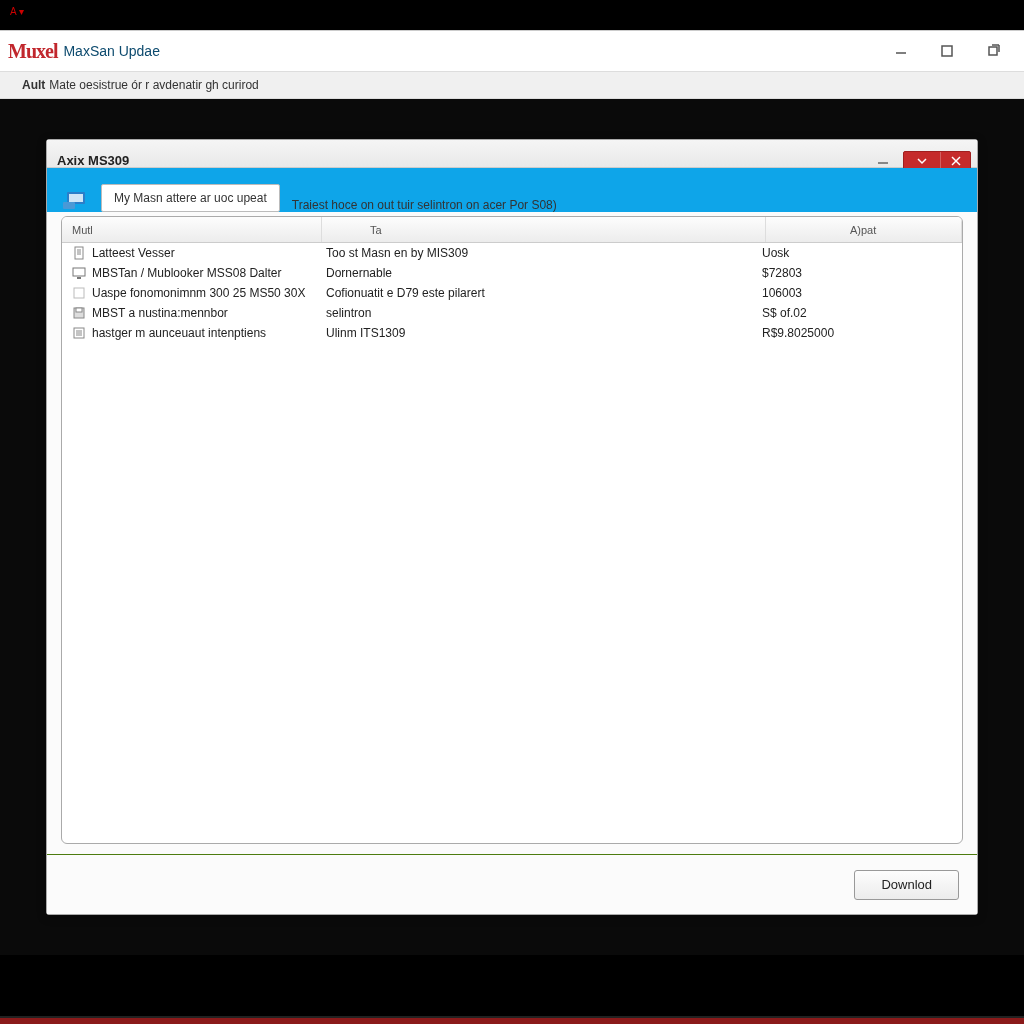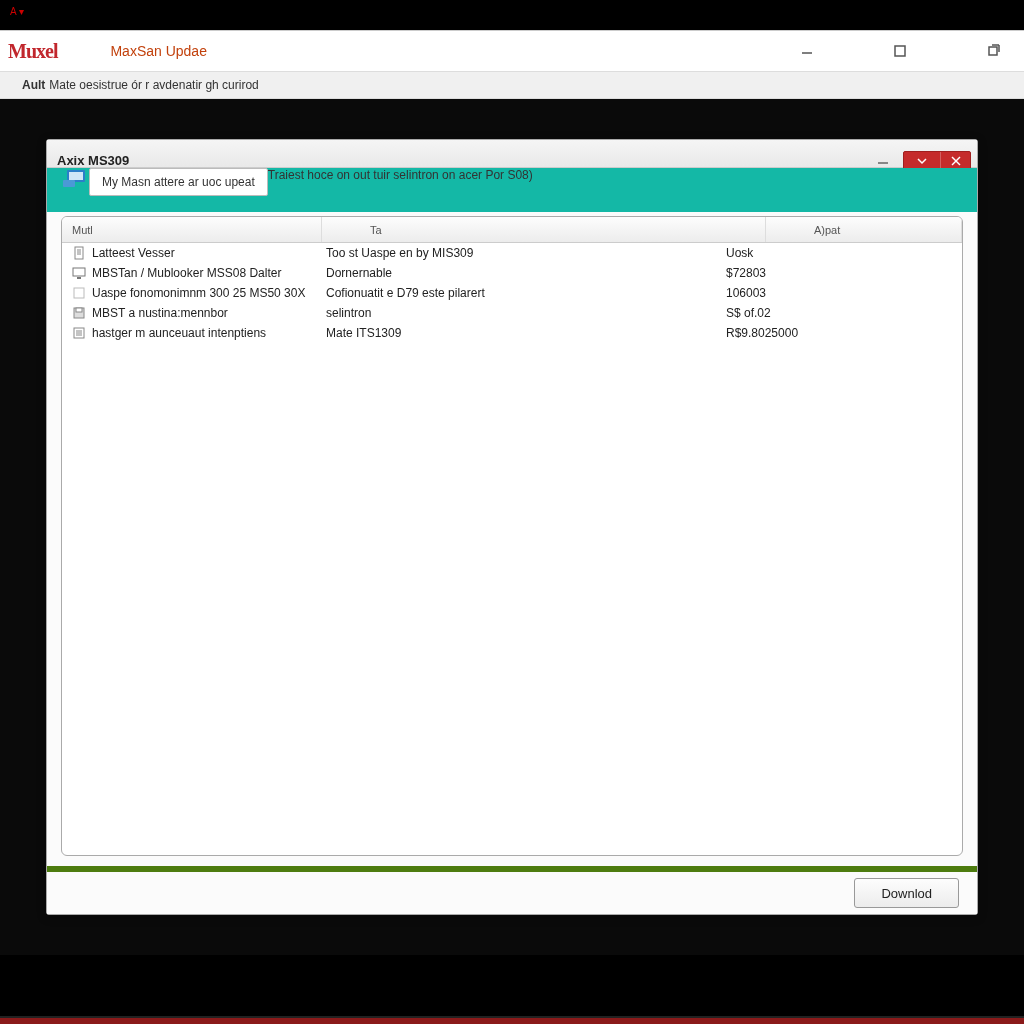--- a/index.html
+++ b/index.html
@@ -4,23 +4,23 @@
 <style>
 * { margin: 0; padding: 0; box-sizing: border-box; font-family: "Segoe UI", Tahoma, sans-serif; }
 body { width: 1024px; height: 1024px; background: #000; overflow: hidden; position: relative; }
 
 
 .top-indicator { position: absolute; top: 6px; left: 10px; color: #c00; font-size: 10px; }
 
 
 .app-window { position: absolute; top: 30px; left: 0; width: 1024px; height: 925px; background: #fff; border-top: 1px solid #ccc; }
 
-.titlebar { height: 40px; display: flex; align-items: center; padding: 0 8px; background: #fff; gap: 47px; }
+.titlebar { height: 40px; display: flex; align-items: center; padding: 0 8px; background: #fff; }
 .logo { color: #c1272d; font-family: Georgia, serif; font-weight: bold; font-size: 20px; margin-right: 6px; letter-spacing: -1px; }
-.app-title { font-size: 14px; color: #c2410c; }
+.app-title { font-size: 14px; color: #0c4a6e; }
 .titlebar-spacer { flex: 1; }
 .win-btn { width: 46px; height: 30px; display: flex; align-items: center; justify-content: center; color: #555; }
 .win-btn svg { width: 14px; height: 14px; }
 
 .subheader { height: 28px; background: #f0f0f0; border-top: 1px solid #ddd; border-bottom: 1px solid #ddd; display: flex; align-items: center; padding: 0 22px; font-size: 12px; color: #333; }
 .subheader b { font-weight: 600; margin-right: 4px; }
 
 
 .desktop { position: absolute; top: 68px; left: 0; right: 0; bottom: 0; background: #0a0a0a; padding: 40px 46px 40px 46px; }
 
@@ -29,36 +29,36 @@
 
 .dialog-titlebar { height: 28px; background: linear-gradient(#f5f5f5,#e9e9e9); border-bottom: 1px solid #ccc; display: flex; align-items: center; padding: 14px 6px 0 10px; }
 .dialog-title { font-size: 13px; font-weight: 600; color: #222; }
 .dialog-titlebar .spacer { flex: 1; }
 .dlg-btn { width: 28px; height: 18px; margin-left: 3px; display: flex; align-items: center; justify-content: center; font-size: 11px; }
 .dlg-min { color: #666; }
 .dlg-close-group { display: flex; background: #c52b2b; border: 1px solid #a01f1f; border-radius: 2px; overflow: hidden; margin-left: 6px; }
 .dlg-close-group .dlg-btn { color: #fff; width: 30px; height: 18px; border-left: 1px solid rgba(255,255,255,0.25); }
 .dlg-close-group .dlg-btn:first-child { border-left: none; }
 
-.toolbar { height: 44px; display: flex; align-items: flex-start; gap: 0; padding: 0 14px; background: #14b8a6; }
+.toolbar { height: 44px; display: flex; align-items: flex-end; gap: 12px; padding: 0 14px; background: #0ea5e9; }
 .tool-icon { width: 28px; height: 22px; }
 .device-btn { height: 28px; padding: 0 12px; background: #fff; border: 1px solid #bbb; border-radius: 2px; font-size: 12px; color: #333; display: flex; align-items: center; }
 .hint-text { font-size: 12px; color: #333; }
 
 .list-container { flex: 1; margin: 4px 14px 10px 14px; background: #fff; border: 1px solid #aaa; border-radius: 6px; overflow: hidden; display: flex; flex-direction: column; }
 .list-header { height: 26px; background: linear-gradient(#fdfdfd,#ececec); border-bottom: 1px solid #ccc; display: flex; font-size: 11px; color: #555; gap: 44px; }
 .list-body { flex: 1; overflow: auto; }
 .row { display: flex; height: 20px; align-items: center; font-size: 12px; color: #222; }
 .col-name { width: 260px; padding-left: 10px; display: flex; align-items: center; gap: 6px; }
 .col-desc { width: 400px; padding-left: 4px; }
-.col-val { flex: 1; padding-left: 4px; }
+.col-val { flex: 1; padding-left: 4px; margin-left: 36px; }
 .list-header .col-name, .list-header .col-desc, .list-header .col-val { border-right: 1px solid #ddd; display:flex; align-items:center; }
 .row-icon { width: 14px; height: 14px; flex-shrink: 0; }
 
-.dialog-footer { height: 48px; display: flex; align-items: center; justify-content: flex-end; padding: 0 18px; background: #fbfbfb; border-top: 6px solid #4d7c0f; }
+.dialog-footer { height: 60px; display: flex; align-items: center; justify-content: flex-end; padding: 0 18px; background: #fbfbfb; border-top: 1px solid #4d7c0f; }
 .download-btn { height: 30px; padding: 0 26px; background: linear-gradient(#fdfdfd,#ececec); border: 1px solid #999; border-radius: 3px; font-size: 13px; color: #222; }
 
 
 .bottom-edge { position: absolute; left: 0; right: 0; bottom: 0; height: 6px; background: #8a1a1a; }
 .bottom-edge::before { content:""; position:absolute; inset:0; top:-2px; height:2px; background:#222; }
 </style>
 </head>
 <body>
 
 <div class="top-indicator">A ▾</div>
@@ -140,21 +140,21 @@
             <div class="row">
               <div class="col-name">
                 <svg class="row-icon" viewBox="0 0 14 14">
                   <rect x="3" y="1" width="8" height="12" fill="#fff" stroke="#888"></rect>
                   <line x1="5" y1="4" x2="9" y2="4" stroke="#888"></line>
                   <line x1="5" y1="6" x2="9" y2="6" stroke="#888"></line>
                   <line x1="5" y1="8" x2="9" y2="8" stroke="#888"></line>
                 </svg>
                 <span>Latteest Vesser</span>
               </div>
-              <div class="col-desc"><span>Too st Uaspe en by MIS309</span></div>
+              <div class="col-desc"><span>Too st Masn en by MIS309</span></div>
               <div class="col-val"><span>Uosk</span></div>
             </div>
             <div class="row">
               <div class="col-name">
                 <svg class="row-icon" viewBox="0 0 14 14">
                   <rect x="1" y="2" width="12" height="8" fill="#fff" stroke="#777"></rect>
                   <rect x="5" y="11" width="4" height="2" fill="#777"></rect>
                 </svg>
                 <span>MBSTan / Mublooker MSS08 Dalter</span>
               </div>
@@ -185,21 +185,21 @@
             <div class="row">
               <div class="col-name">
                 <svg class="row-icon" viewBox="0 0 14 14">
                   <rect x="2" y="2" width="10" height="10" fill="#fff" stroke="#888"></rect>
                   <line x1="4" y1="5" x2="10" y2="5" stroke="#888"></line>
                   <line x1="4" y1="7" x2="10" y2="7" stroke="#888"></line>
                   <line x1="4" y1="9" x2="10" y2="9" stroke="#888"></line>
                 </svg>
                 <span>hastger m aunceuaut intenptiens</span>
               </div>
-              <div class="col-desc"><span>Mate ITS1309</span></div>
+              <div class="col-desc"><span>Ulinm ITS1309</span></div>
               <div class="col-val"><span>R$9.8025000</span></div>
             </div>
           </div>
       </div>
 
       <div class="dialog-footer">
         <button class="download-btn">
           <span>Downlod</span>
         </button>
       </div>

